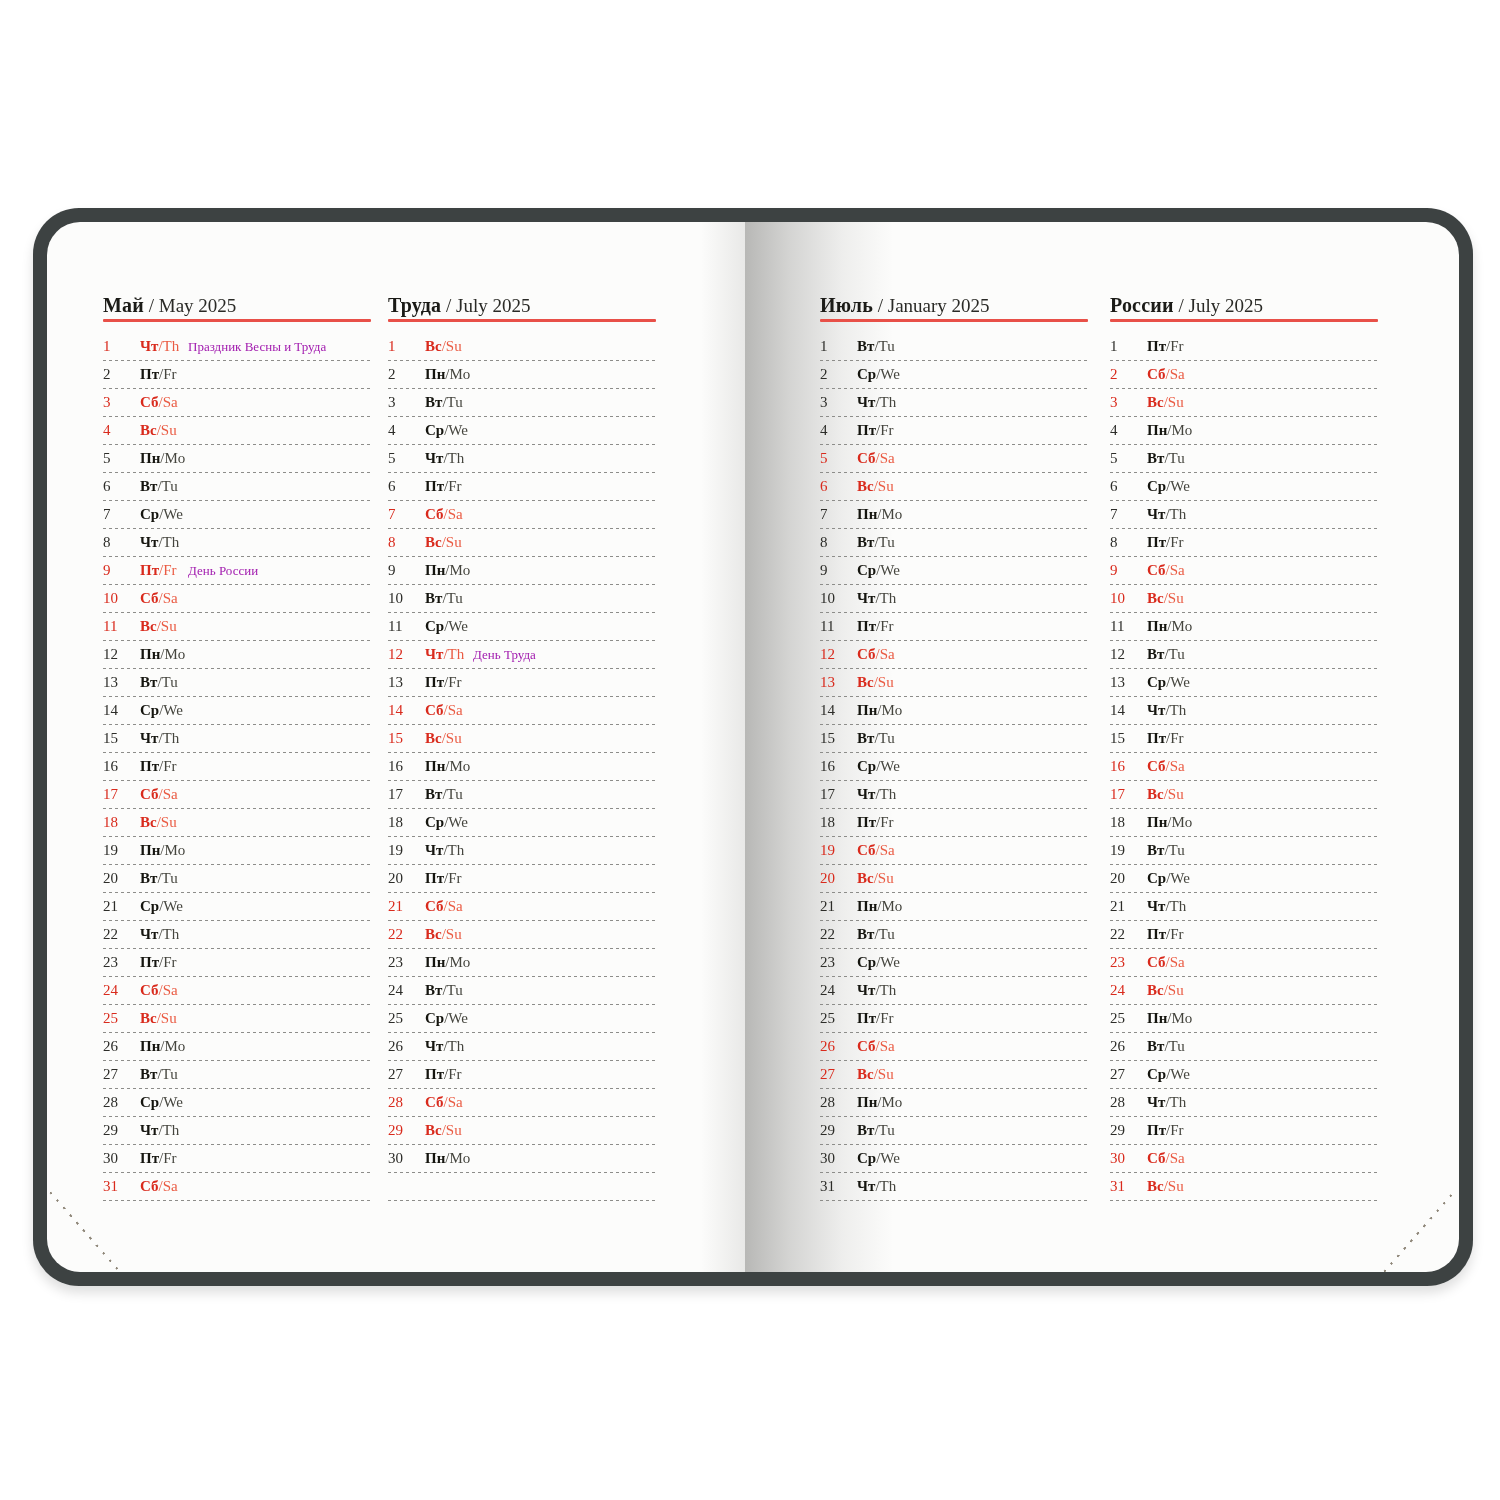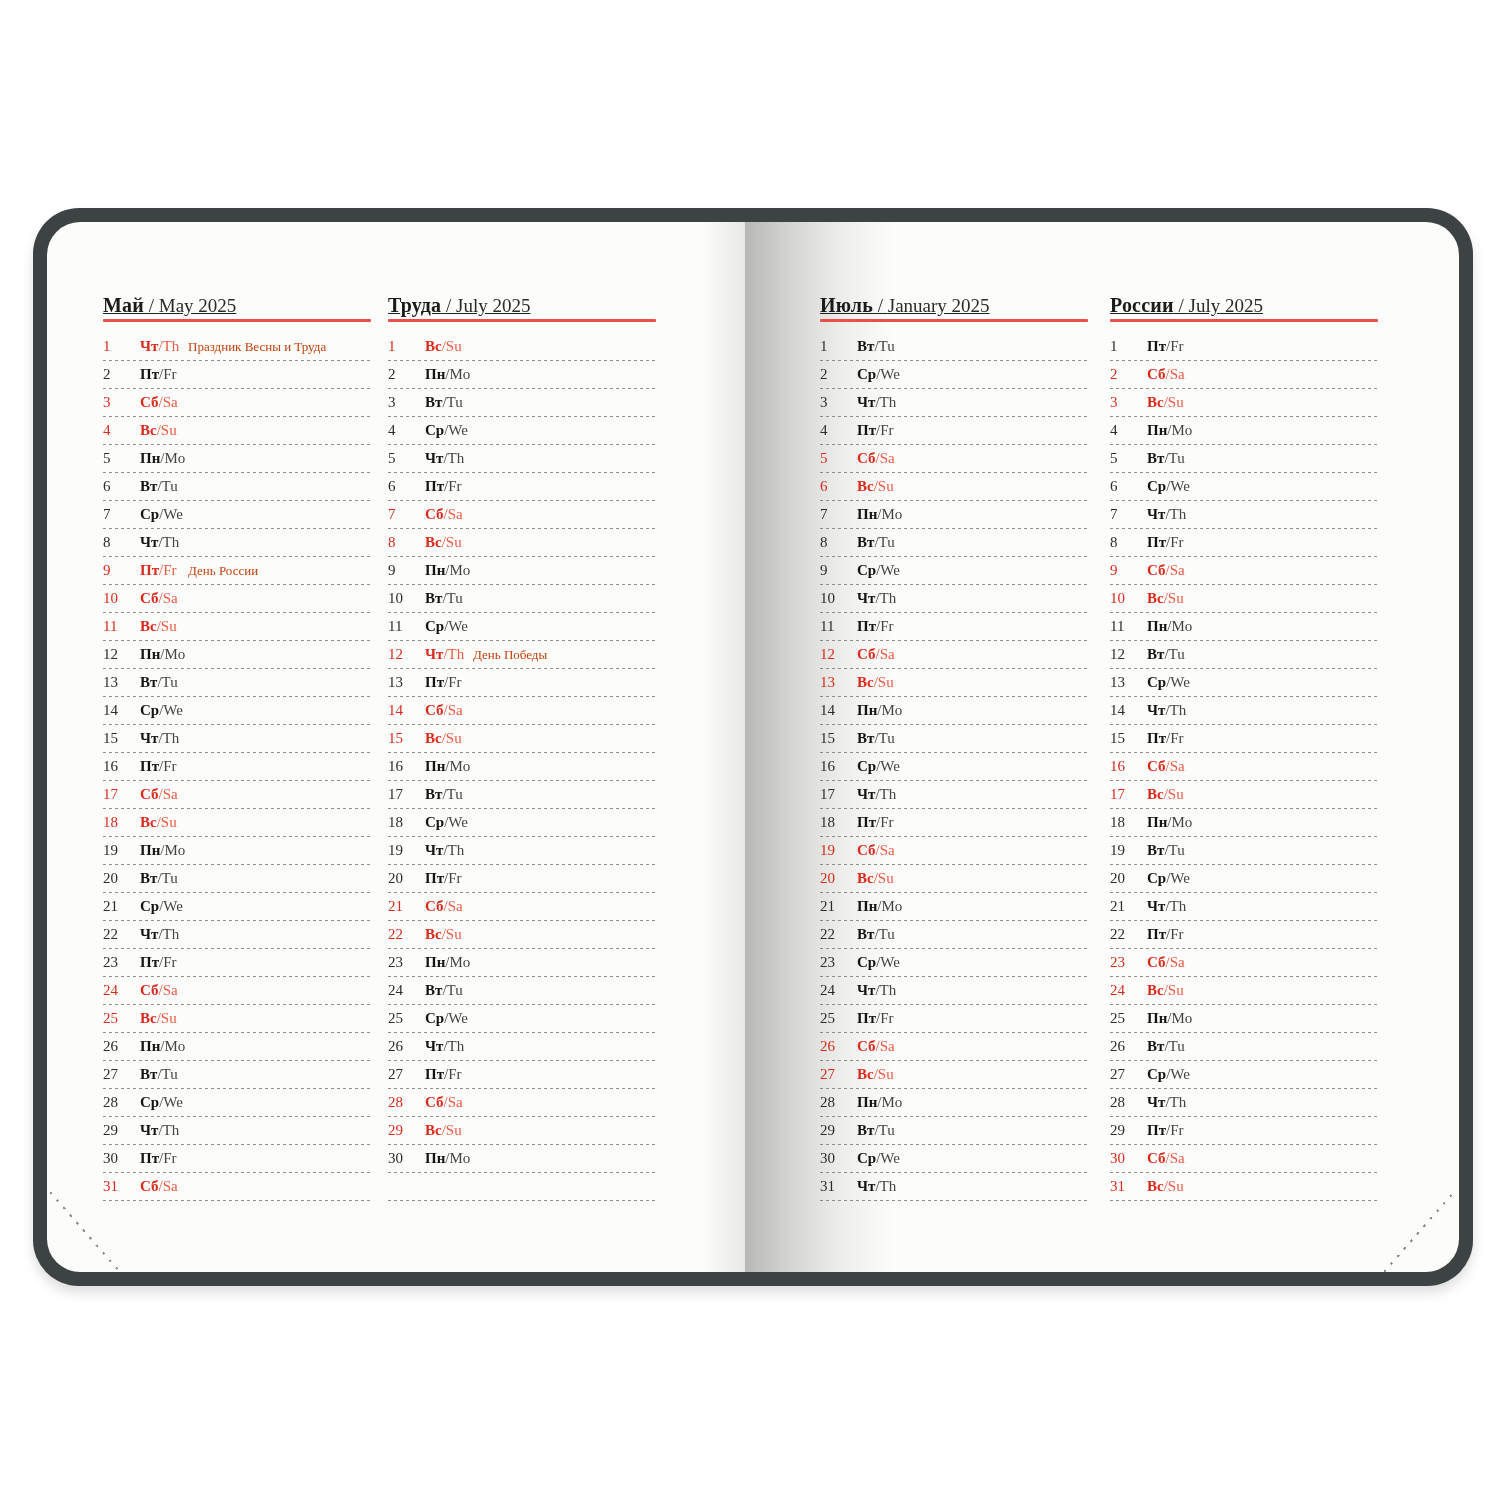--- a/index.html
+++ b/index.html
@@ -33,37 +33,37 @@
                 rgba(52,52,48,0.07) 66%, rgba(52,52,48,0) 100%);
   }
 
   
   .month-col{position:absolute;top:70px;width:268px;}
   .month-col.c0{left:56px;}
   .month-col.c1{left:341px;}
   .month-col.c2{left:773px;}
   .month-col.c3{left:1063px;}
 
-  .m-header{font-size:19px;line-height:26px;color:#23231f;white-space:nowrap;text-decoration:underline;}
+  .m-header{font-size:19px;line-height:26px;color:#23231f;white-space:nowrap;}
   .m-header .ru{font-weight:bold;font-size:20px;color:#1b1b17;letter-spacing:0.2px;}
   .m-header .sep,.m-header .en{font-weight:normal;color:#2a2a26;}
   .rule{height:3px;background:#e85048;border-radius:1px;}
 
   .rows{margin-top:11px;}
   .row{position:relative;height:28px;}
   .row .line{
     position:absolute;left:0;right:0;bottom:0;height:1px;
     background:repeating-linear-gradient(to right,#8d8d8a 0 3px,transparent 3px 6px);
   }
   .row .txt{position:absolute;left:0;top:0;right:0;height:27px;display:flex;align-items:center;}
   .num{display:inline-block;width:37px;font-size:15px;color:#2c2c28;}
   .wd{display:inline-block;width:48px;font-size:15px;white-space:nowrap;}
   .wd b{font-weight:bold;color:#15150f;}
   .wd .lat{color:#45453e;}
-  .note{font-size:13px;color:#c2410c;white-space:nowrap;}
+  .note{font-size:13px;color:#a21caf;white-space:nowrap;}
   .row.red .num{color:#d92a1c;}
   .row.red .wd b{color:#d92a1c;}
   .row.red .wd .lat{color:#ea5b43;}
 
   
   .perf{
     position:absolute;width:106px;height:2px;
     background:repeating-linear-gradient(to right,#8d8577 0 2.5px,transparent 2.5px 10px);
   }
   .perf.l{left:-15px;top:1009px;transform:rotate(48.8deg);}
@@ -383,21 +383,21 @@
               <div class="txt">
                 <span class="num">11</span>
                 <span class="wd"><b>Ср</b><span class="lat">/We</span></span>
               </div>
               <div class="line"></div>
             </div>
             <div class="row red">
               <div class="txt">
                 <span class="num">12</span>
                 <span class="wd"><b>Чт</b><span class="lat">/Th</span></span>
-                <span class="note">День Победы</span>
+                <span class="note">День Труда</span>
               </div>
               <div class="line"></div>
             </div>
             <div class="row">
               <div class="txt">
                 <span class="num">13</span>
                 <span class="wd"><b>Пт</b><span class="lat">/Fr</span></span>
               </div>
               <div class="line"></div>
             </div>

